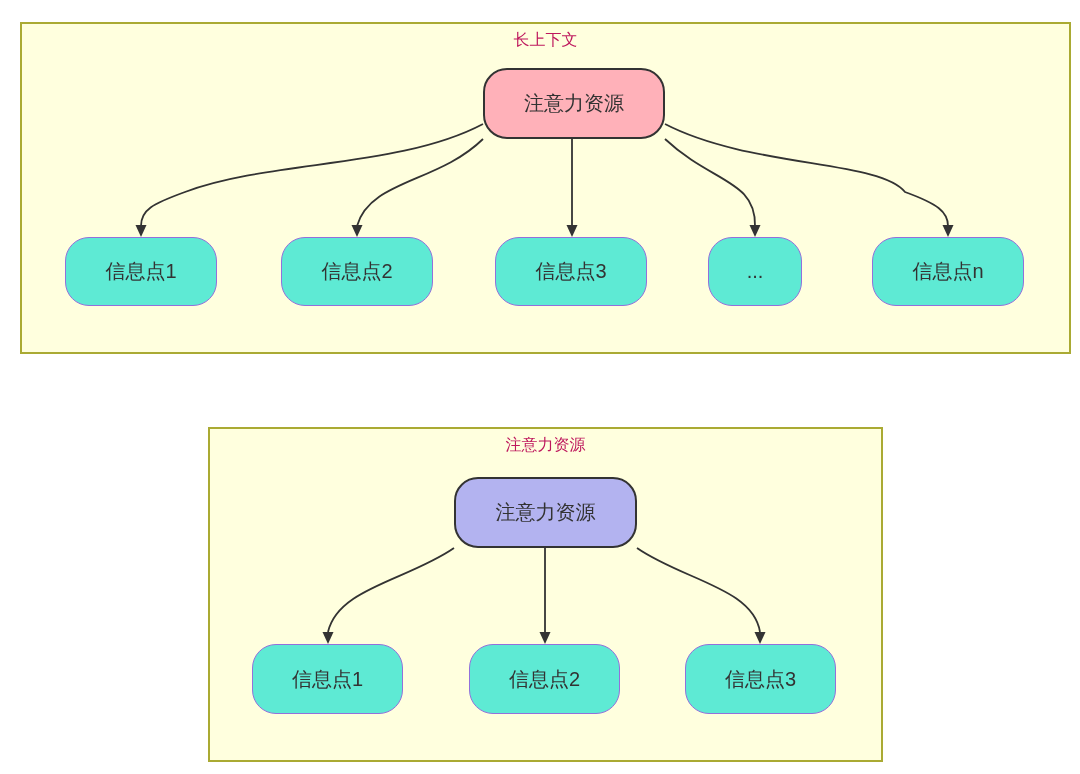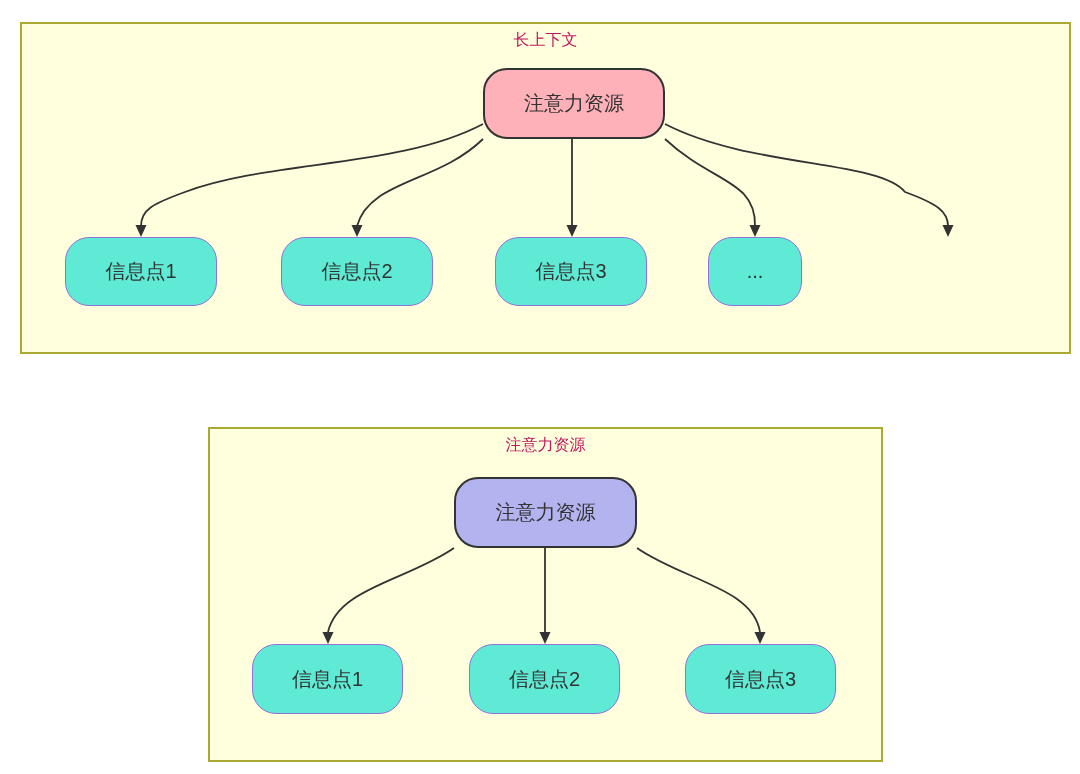--- a/index.html
+++ b/index.html
@@ -71,20 +71,23 @@
   </div>
   <div class="node child-node" style="left:281px;top:237px;width:152px;height:69px;">
     <span>信息点2</span>
   </div>
   <div class="node child-node" style="left:495px;top:237px;width:152px;height:69px;">
     <span>信息点3</span>
   </div>
   <div class="node child-node" style="left:708px;top:237px;width:94px;height:69px;">
     <span>...</span>
   </div>
+  <div class="node child-node" style="left:872px;top:237px;width:152px;height:69px;">
+    <span>信息点n</span>
+  </div>
 
   <div class="node root-node root-short" style="left:454px;top:477px;width:183px;height:71px;">
     <span>注意力资源</span>
   </div>
 
   <div class="node child-node" style="left:252px;top:644px;width:151px;height:70px;">
     <span>信息点1</span>
   </div>
   <div class="node child-node" style="left:469px;top:644px;width:151px;height:70px;">
     <span>信息点2</span>

